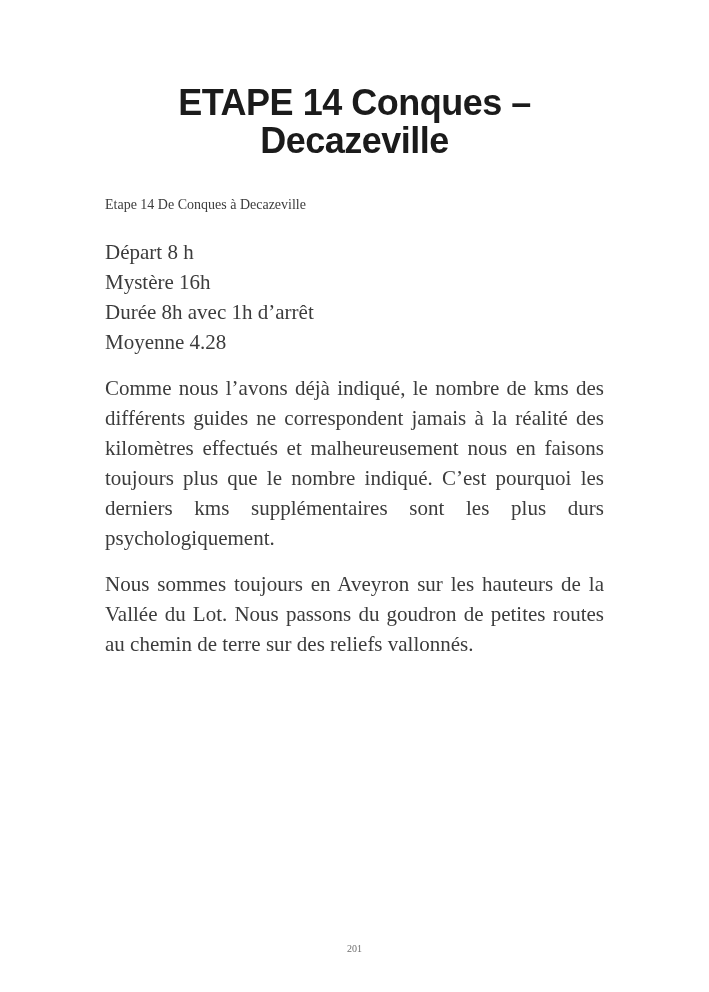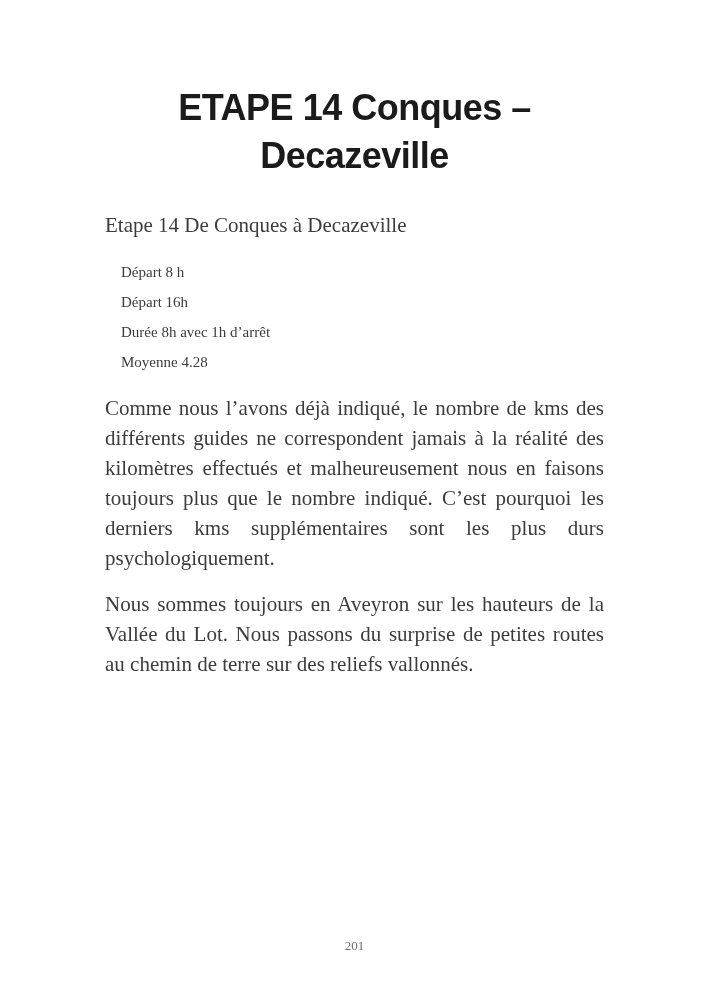--- a/index.html
+++ b/index.html
@@ -16,75 +16,75 @@
     font-family: "Liberation Serif", serif;
     color: #3c3c3c;
   }
   .content {
     padding: 84px 105px 0 105px;
   }
   .title {
     font-family: "Liberation Sans", sans-serif;
     font-weight: 700;
     font-size: 36px;
-    line-height: 48px;
+    line-height: 38px;
     letter-spacing: -0.5px;
     text-align: center;
     color: #1b1b1b;
     margin: 0 0 30px 0;
   }
   .intro {
-    font-size: 21px;
+    font-size: 14px;
     line-height: 30px;
     margin: 0 0 17px 0;
     text-align: left;
   }
   .stats {
-    font-size: 15px;
+    font-size: 21px;
     line-height: 30px;
-    margin: 0 0 16px 16px;
+    margin: 0 0 16px 0;
     font-family: Liberation Serif, serif;
   }
   .stat-line {
     white-space: pre-wrap;
   }
   .para {
     font-size: 21px;
     line-height: 30px;
     text-align: justify;
     margin: 0 0 16px 0;
   }
   .page-number {
     position: absolute;
     left: 0;
     right: 0;
     bottom: 38px;
     text-align: center;
-    font-size: 13px;
+    font-size: 10px;
     color: #6e6e6e;
   }
 </style>
 </head>
 <body>
 
 <div class="page">
   <div class="content">
 
     <h1 class="title">ETAPE 14 Conques – Decazeville</h1>
 
     <p class="intro">Etape 14 De Conques à Decazeville</p>
 
     <div class="stats">
       <div class="stat-line">Départ 8 h</div>
-      <div class="stat-line">Départ 16h</div>
+      <div class="stat-line">Mystère 16h</div>
       <div class="stat-line">Durée 8h avec 1h d’arrêt</div>
       <div class="stat-line">Moyenne 4.28</div>
     </div>
 
     <p class="para">Comme nous l’avons déjà indiqué, le nombre de kms des différents guides ne correspondent jamais à la réalité des kilomètres effectués et malheureusement nous en faisons toujours plus que le nombre indiqué. C’est pourquoi les derniers kms supplémentaires sont les plus durs psychologiquement.</p>
 
 
-    <p class="para">Nous sommes toujours en Aveyron sur les hauteurs de la Vallée du Lot. Nous passons du surprise de petites routes au chemin de terre sur des reliefs vallonnés.</p>
+    <p class="para">Nous sommes toujours en Aveyron sur les hauteurs de la Vallée du Lot. Nous passons du goudron de petites routes au chemin de terre sur des reliefs vallonnés.</p>
 
   </div>
 
   <div class="page-number">201</div>
 </div>
 
 </body></html>

